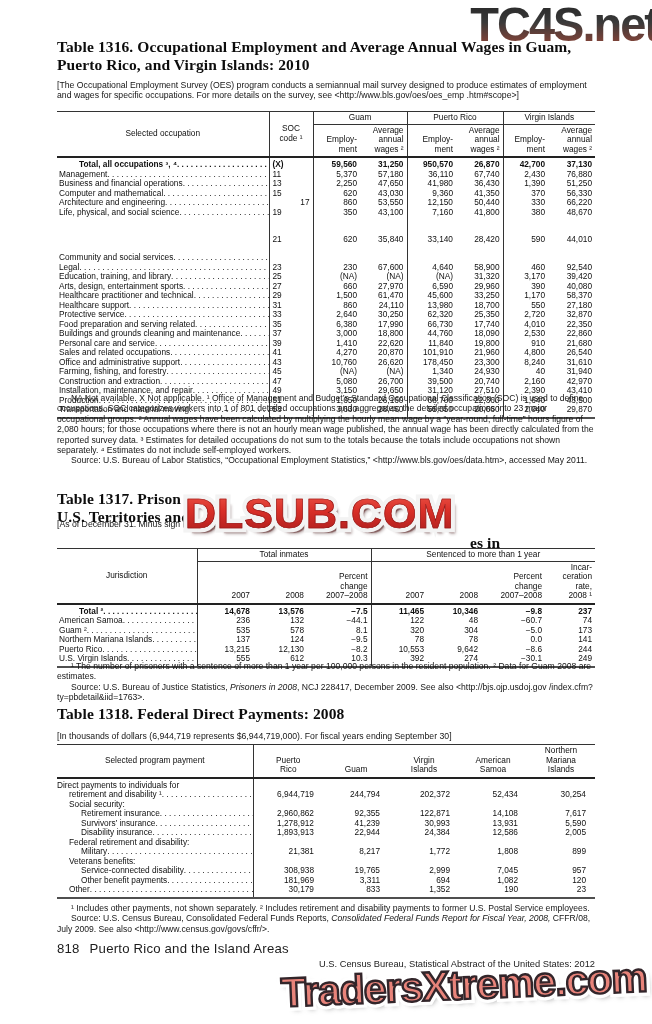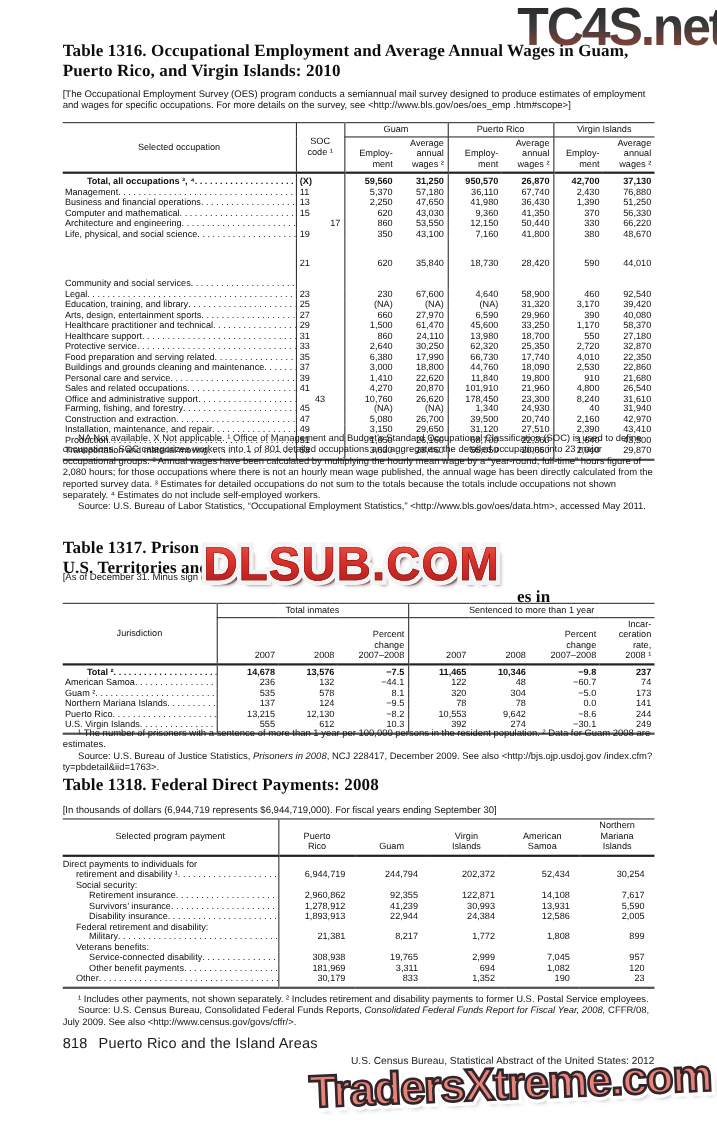--- a/index.html
+++ b/index.html
@@ -212,21 +212,21 @@
             <tr>
               <td class="lbl b-r">
                 <span class="wrap">
                   <span class="txt" style="padding-left: 2px; margin-top: 36px;">Community and social services</span>
                   <span class="dots"></span>
                 </span>
               </td>
               <td class="num b-r" style="text-align: left; padding-left: 3px;">21</td>
               <td class="num">620</td>
               <td class="num b-r">35,840</td>
-              <td class="num">18,730</td>
+              <td class="num">33,140</td>
               <td class="num b-r">28,420</td>
               <td class="num">590</td>
               <td class="num">44,010</td>
             </tr>
             <tr>
               <td class="lbl b-r">
                 <span class="wrap">
                   <span class="txt" style="padding-left: 2px;">Legal</span>
                   <span class="dots"></span>
                 </span>
@@ -374,21 +374,21 @@
               <td class="num">4,800</td>
               <td class="num">26,540</td>
             </tr>
             <tr>
               <td class="lbl b-r">
                 <span class="wrap">
                   <span class="txt" style="padding-left: 2px;">Office and administrative support</span>
                   <span class="dots"></span>
                 </span>
               </td>
-              <td class="num b-r" style="text-align: center; padding-left: 3px; margin-left: 38px;">43</td>
+              <td class="num b-r" style="text-align: left; padding-left: 3px; margin-left: 38px;">43</td>
               <td class="num">10,760</td>
               <td class="num b-r">26,620</td>
               <td class="num">178,450</td>
               <td class="num b-r">23,300</td>
               <td class="num">8,240</td>
               <td class="num">31,610</td>
             </tr>
             <tr>
               <td class="lbl b-r">
                 <span class="wrap">

